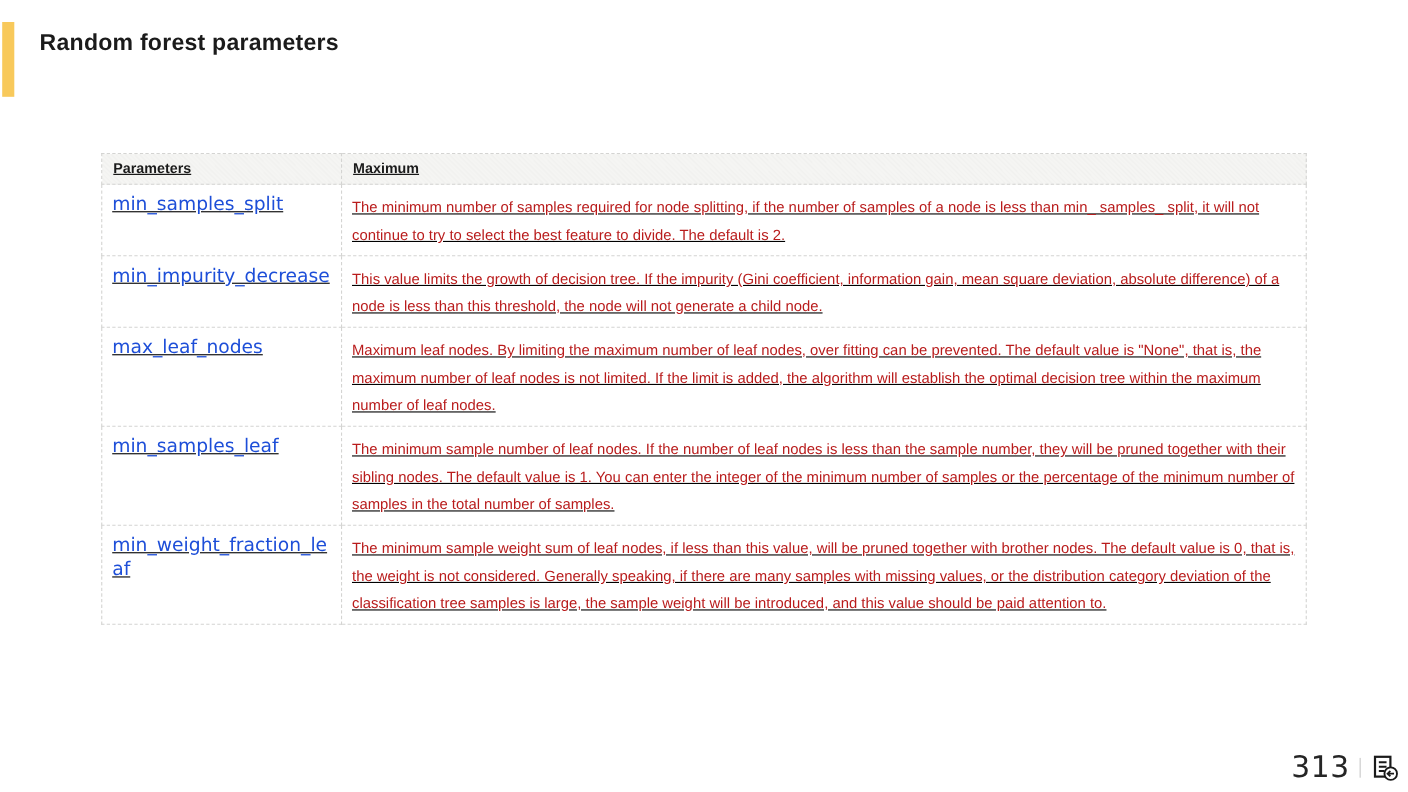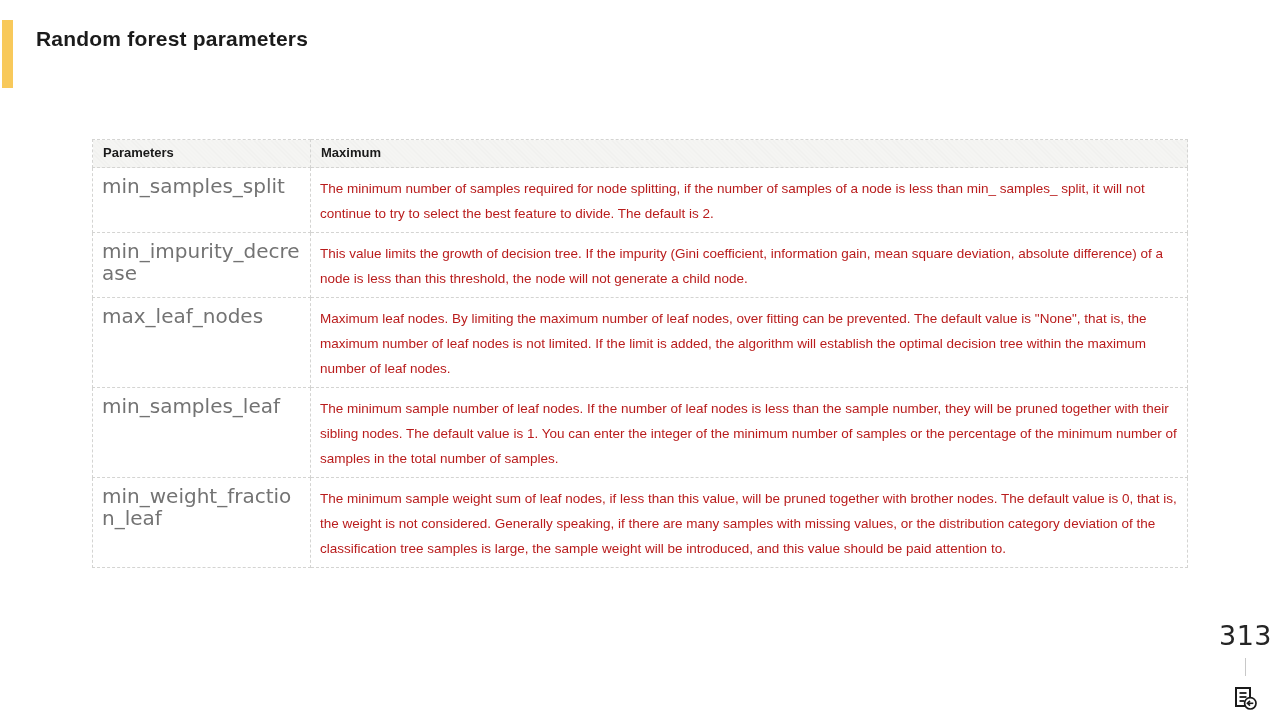--- a/index.html
+++ b/index.html
@@ -26,57 +26,57 @@
   }
   .param-table-wrap {
     position: absolute;
     left: 92px; top: 139px;
     width: 1096px;
   }
   table.param-table {
     width: 100%;
     border-collapse: collapse;
     table-layout: fixed;
+    text-decoration: underline;
   }
   .param-table th, .param-table td {
     border: 1px dashed #d4d4d2;
     vertical-align: top;
     text-align: left;
   }
   .param-table thead th {
     height: 28px;
     background-color: #f5f5f3;
     background-image: repeating-linear-gradient(45deg, rgba(0,0,0,0.02) 0 1px, transparent 1px 3px);
     font-size: 13px;
     font-weight: bold;
     color: #1a1a1a;
     padding: 5px 10px 4px 10px;
   }
   td.param-cell {
     font-family: "DejaVu Sans", sans-serif;
-    font-size: 20px;
+    font-size: 17px;
     line-height: 22px;
-    color: #737373;
+    color: #1d4ed8;
     padding: 7px 9px 6px 9px;
     word-break: break-all;
     overflow-wrap: anywhere;
   }
   td.meaning-cell {
     font-size: 13.5px;
     line-height: 25px;
     color: #b91c1c;
     padding: 8px 10px 6px 9px;
   }
   .footer {
     position: absolute;
     right: 8px; bottom: 9px;
     display: flex;
     align-items: center;
     gap: 9px;
-    flex-direction: column;
   }
   .page-number {
     font-family: "DejaVu Sans", sans-serif;
     font-size: 27px;
     font-weight: 400;
     color: #252525;
     letter-spacing: 0.5px;
     line-height: 1;
   }
   .footer-divider {

